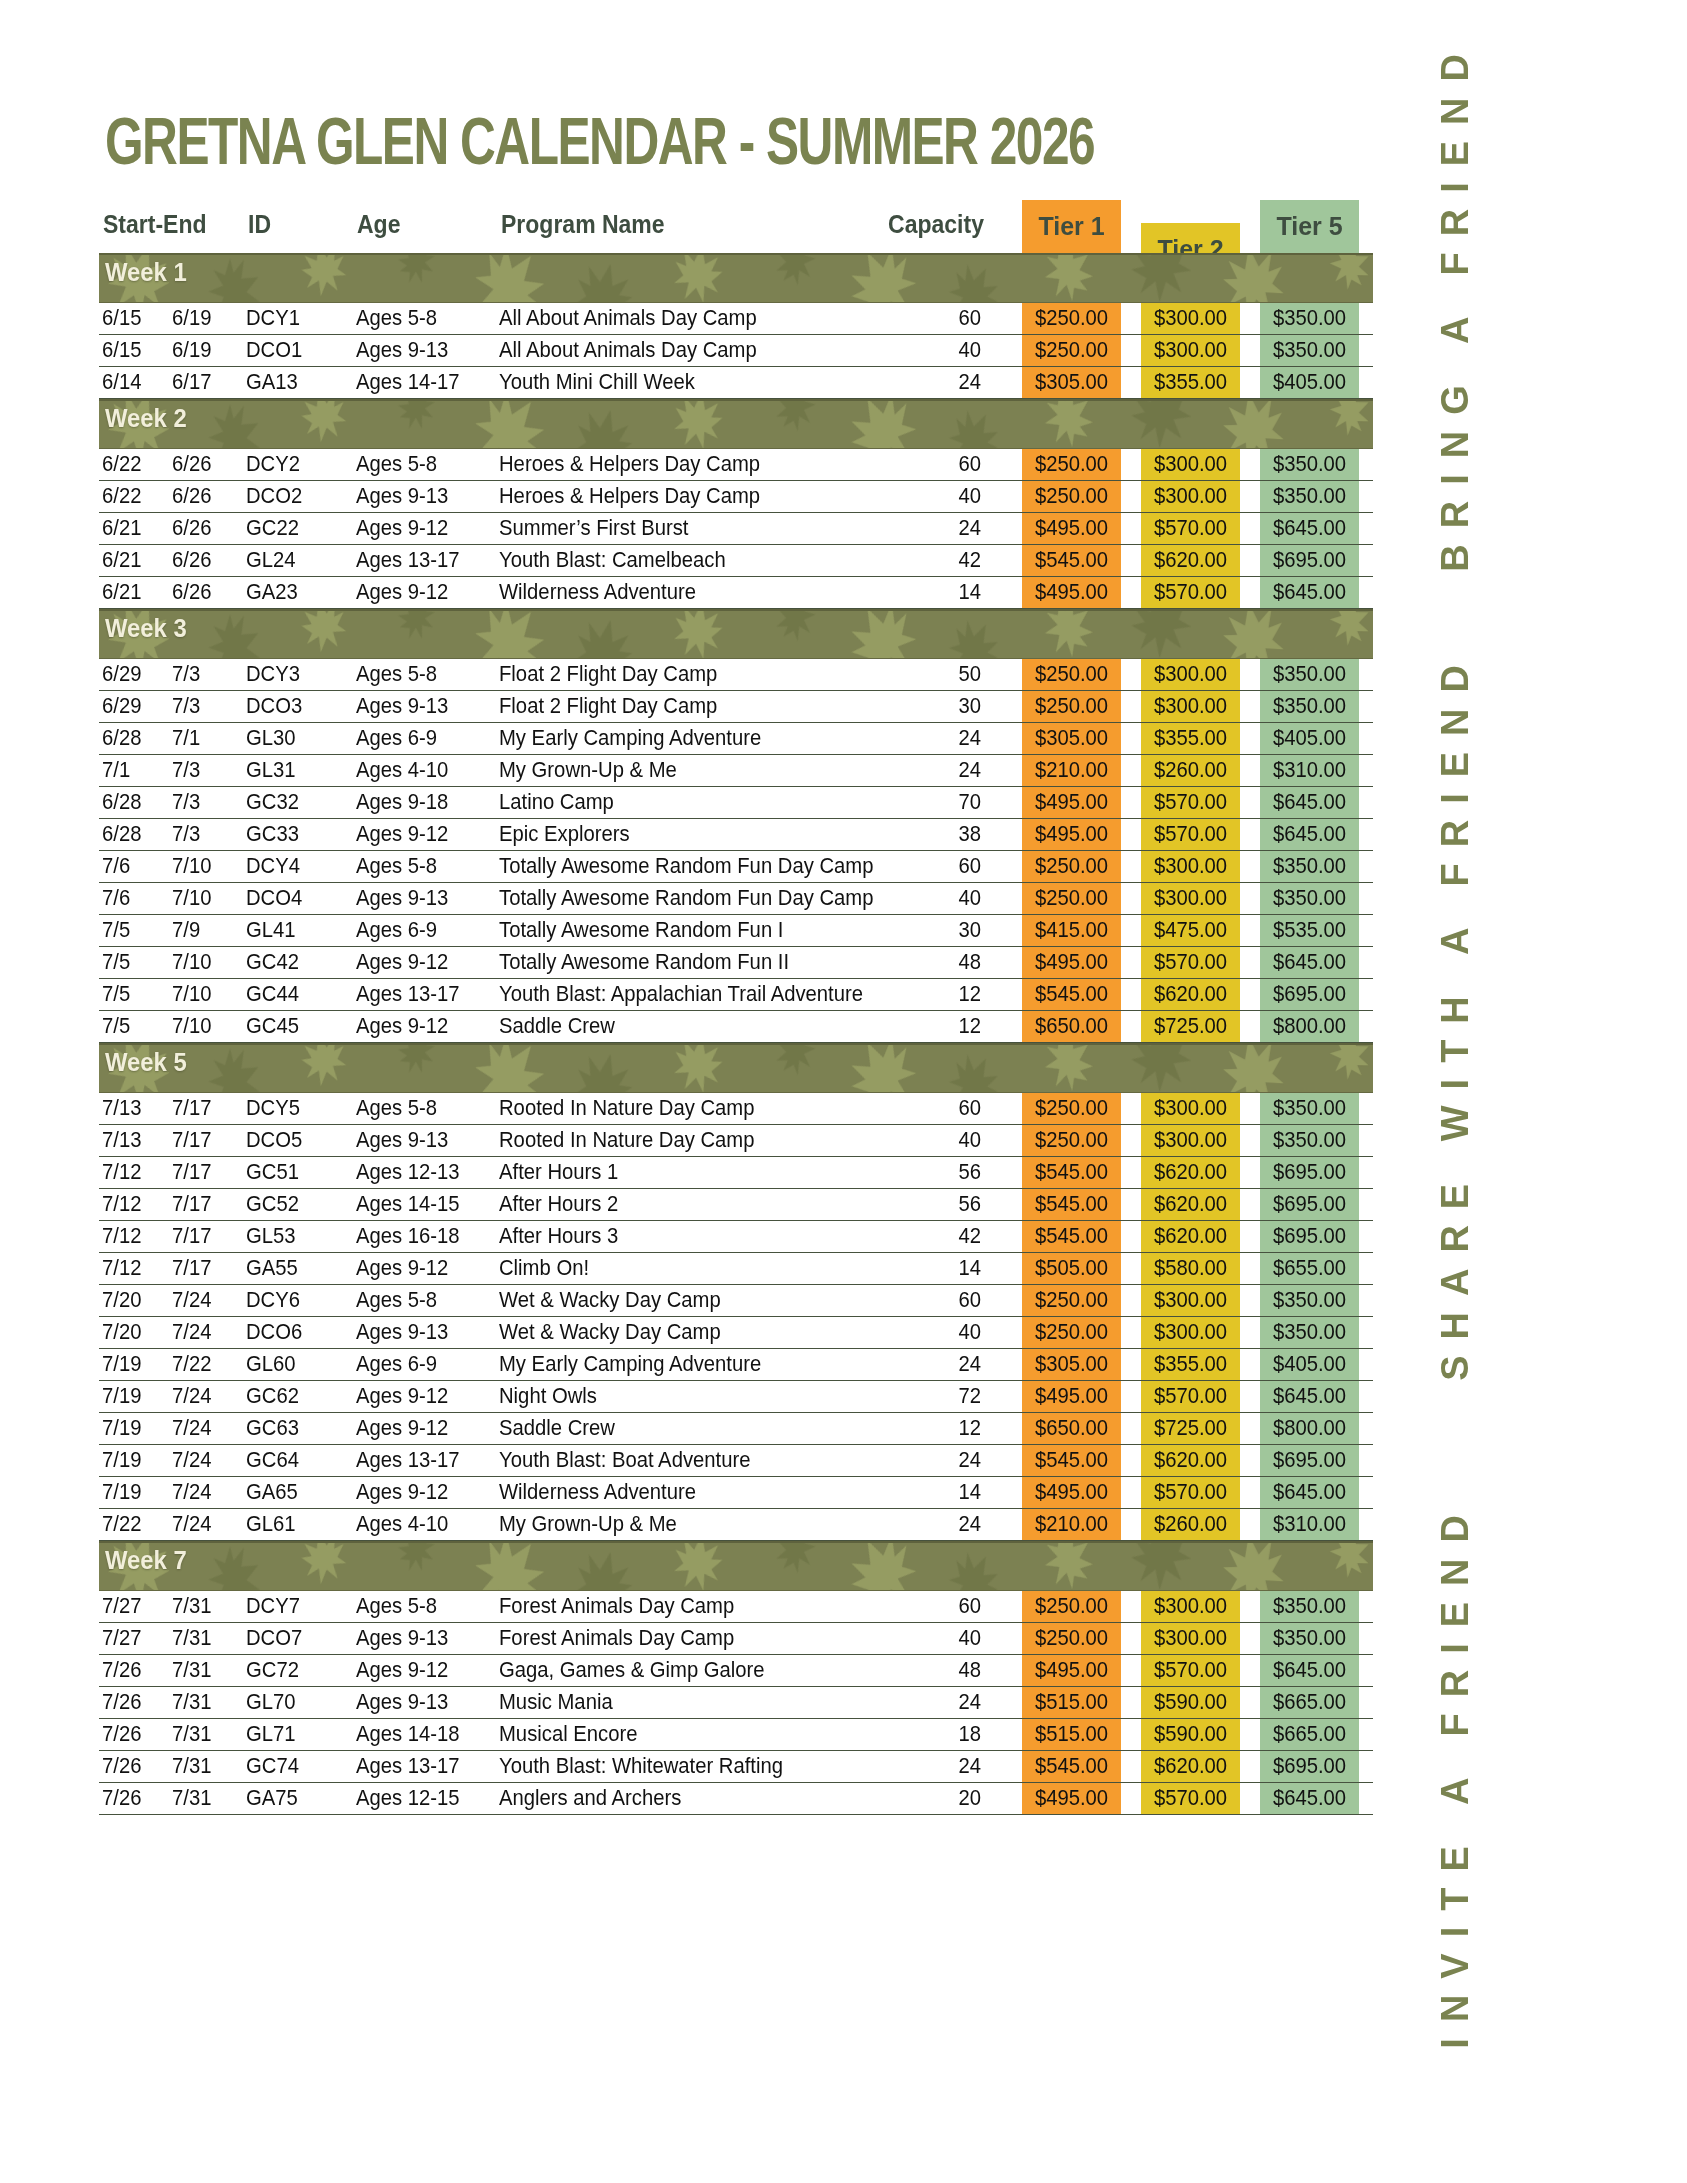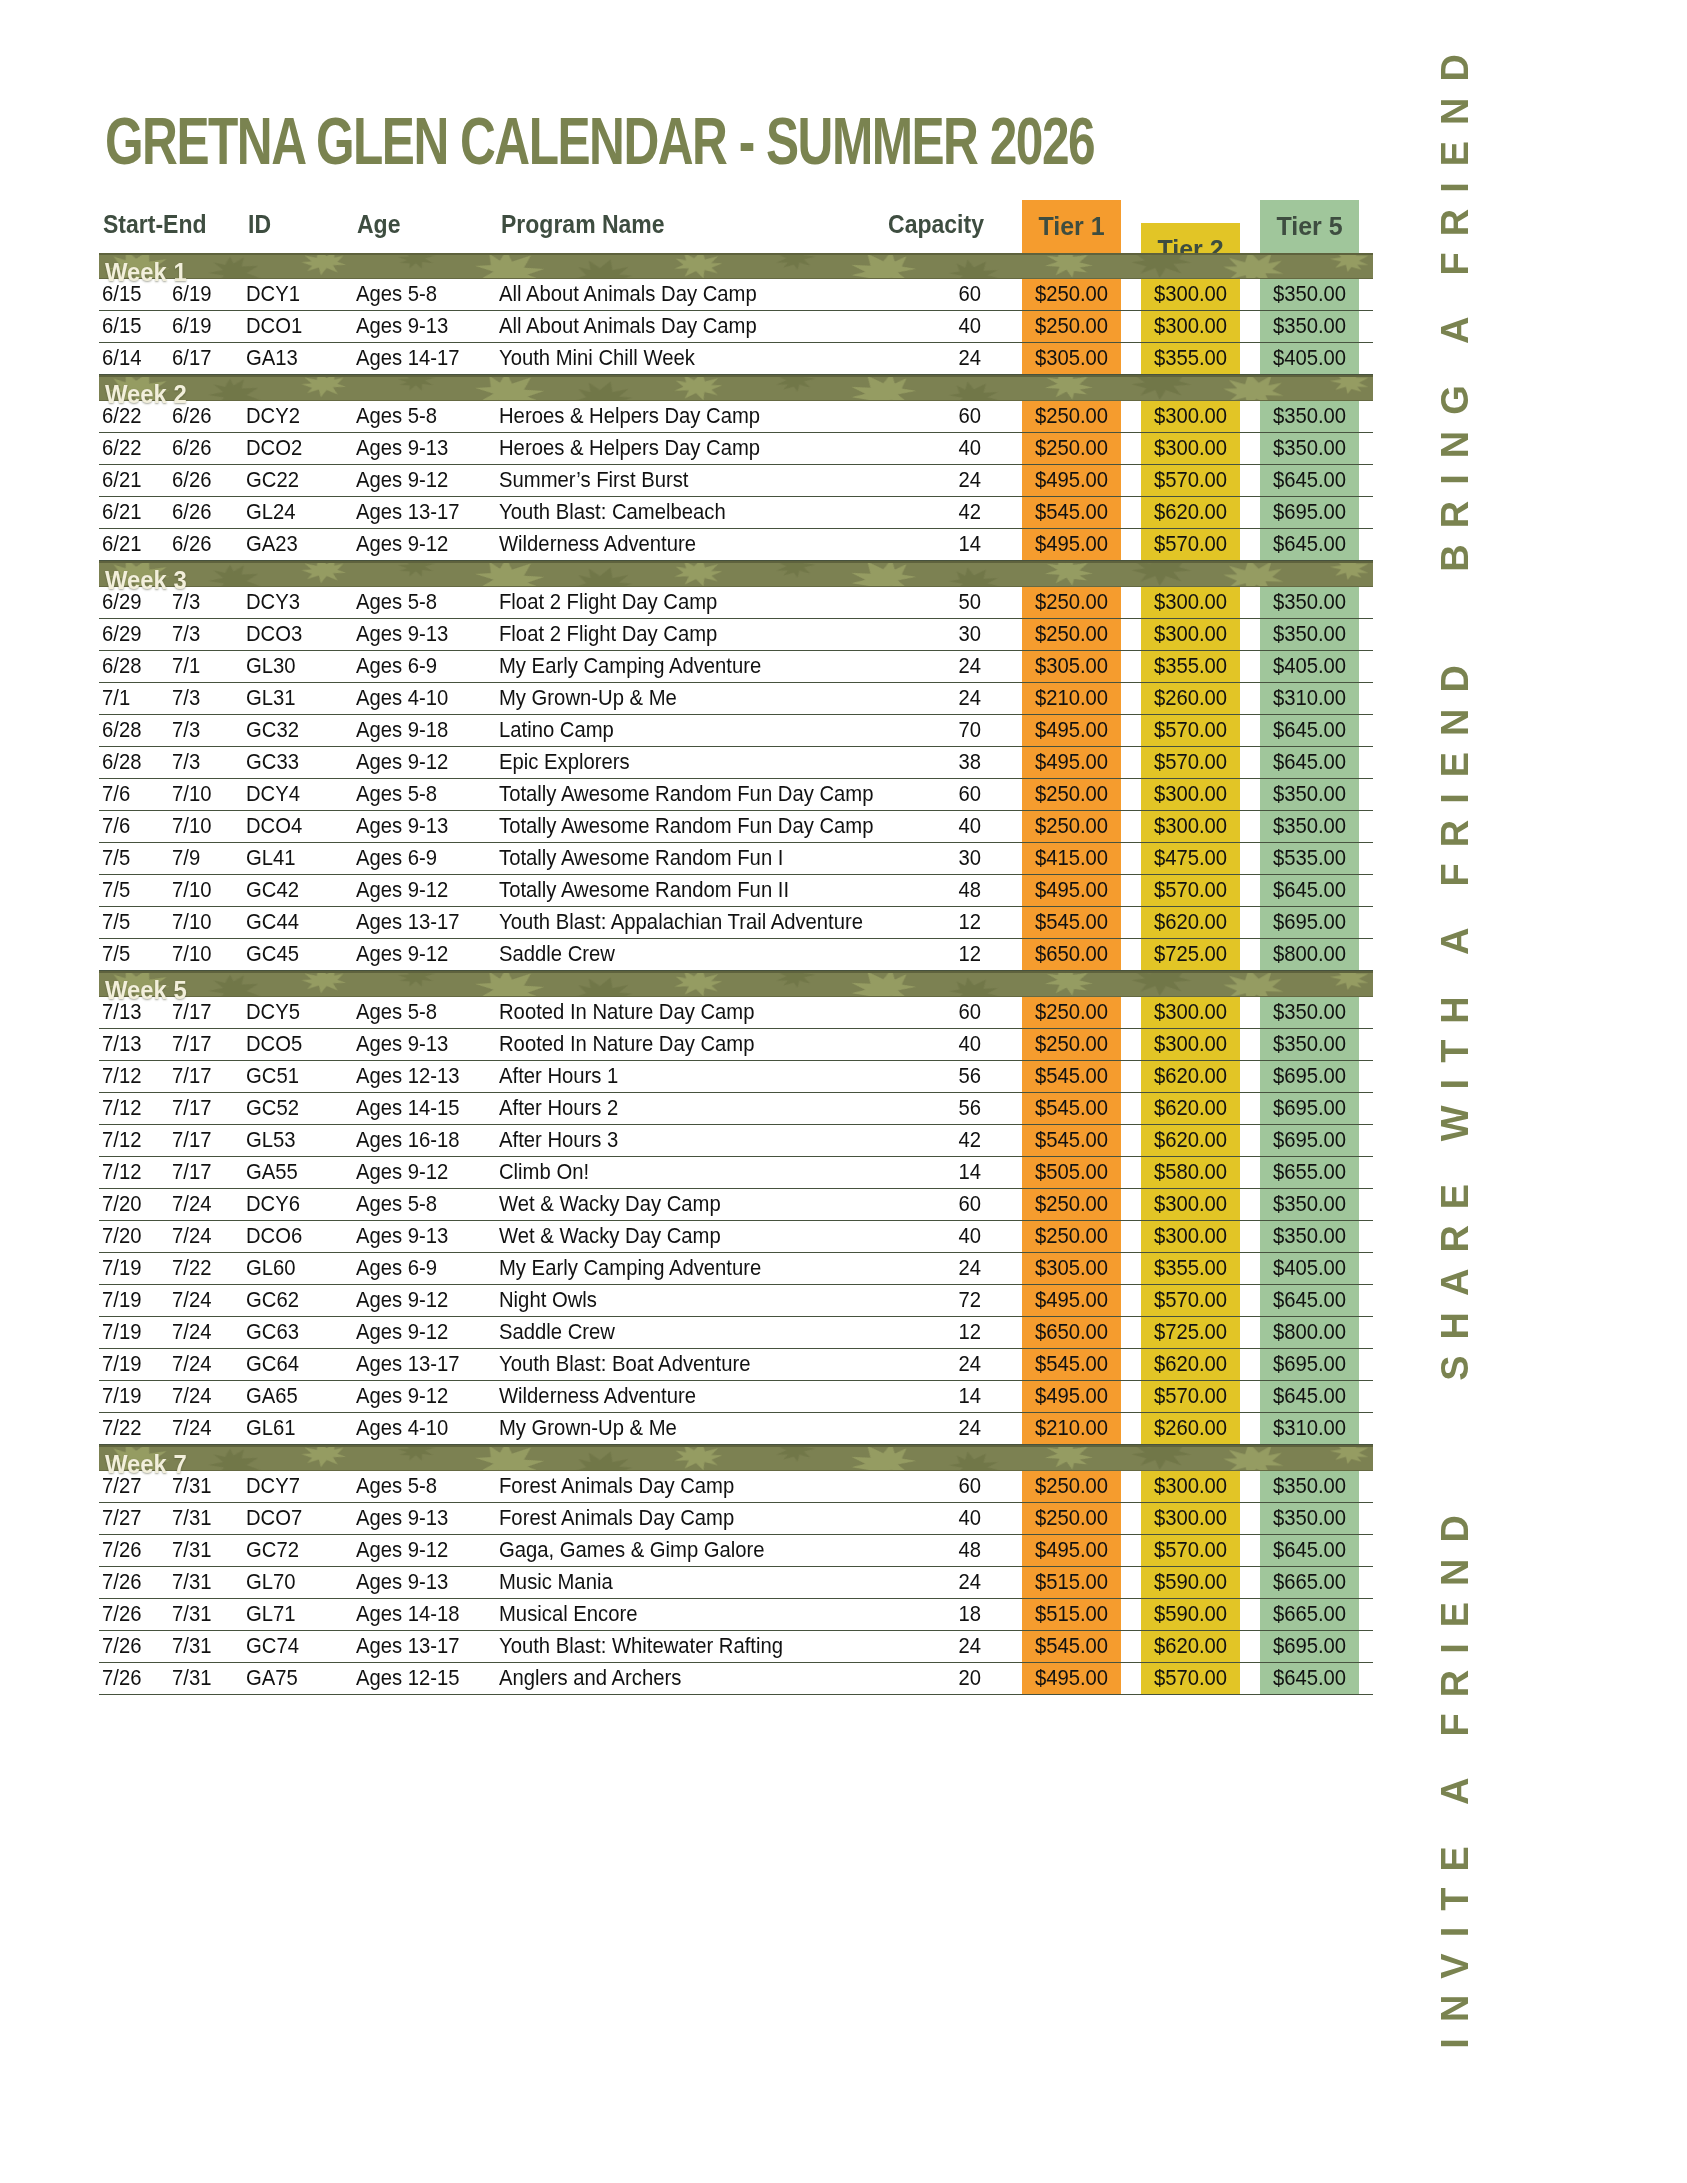--- a/index.html
+++ b/index.html
@@ -25,21 +25,21 @@
   #th2{left:1141px;background:var(--tier2);margin-top:23px;}
   #th3{left:1260px;background:var(--tier3);}
 
   
   #table{position:absolute;left:99px;top:253px;width:1274px;}
   .tier-col{position:absolute;top:0;bottom:0;width:99px;z-index:0;}
   #tc1{left:923px;background:var(--tier1);}
   #tc2{left:1042px;background:var(--tier2);}
   #tc3{left:1161px;background:var(--tier3);}
 
-  .week-band{position:relative;height:26px;z-index:2;background:var(--band);
+  .week-band{position:relative;height:50px;z-index:2;background:var(--band);
              border-top:2px solid rgba(58,62,36,0.45);border-bottom:1.3px solid rgba(58,62,36,0.35);
              box-sizing:border-box;}
   .week-band svg{position:absolute;inset:0;width:100%;height:100%;}
   .week-label{position:relative;z-index:3;display:inline-block;padding-left:6.6px;
               font-size:26.5px;font-weight:bold;line-height:35px;color:var(--week-label);
               transform:scaleX(0.9);transform-origin:left top;
               text-shadow:0 1.3px 2px rgba(60,64,38,0.45);}
 
   .row{position:relative;height:32px;z-index:1;border-bottom:1.3px solid var(--row-line);box-sizing:border-box;}
   .row .c{position:absolute;top:0;line-height:30px;font-size:22.5px;color:#111;

